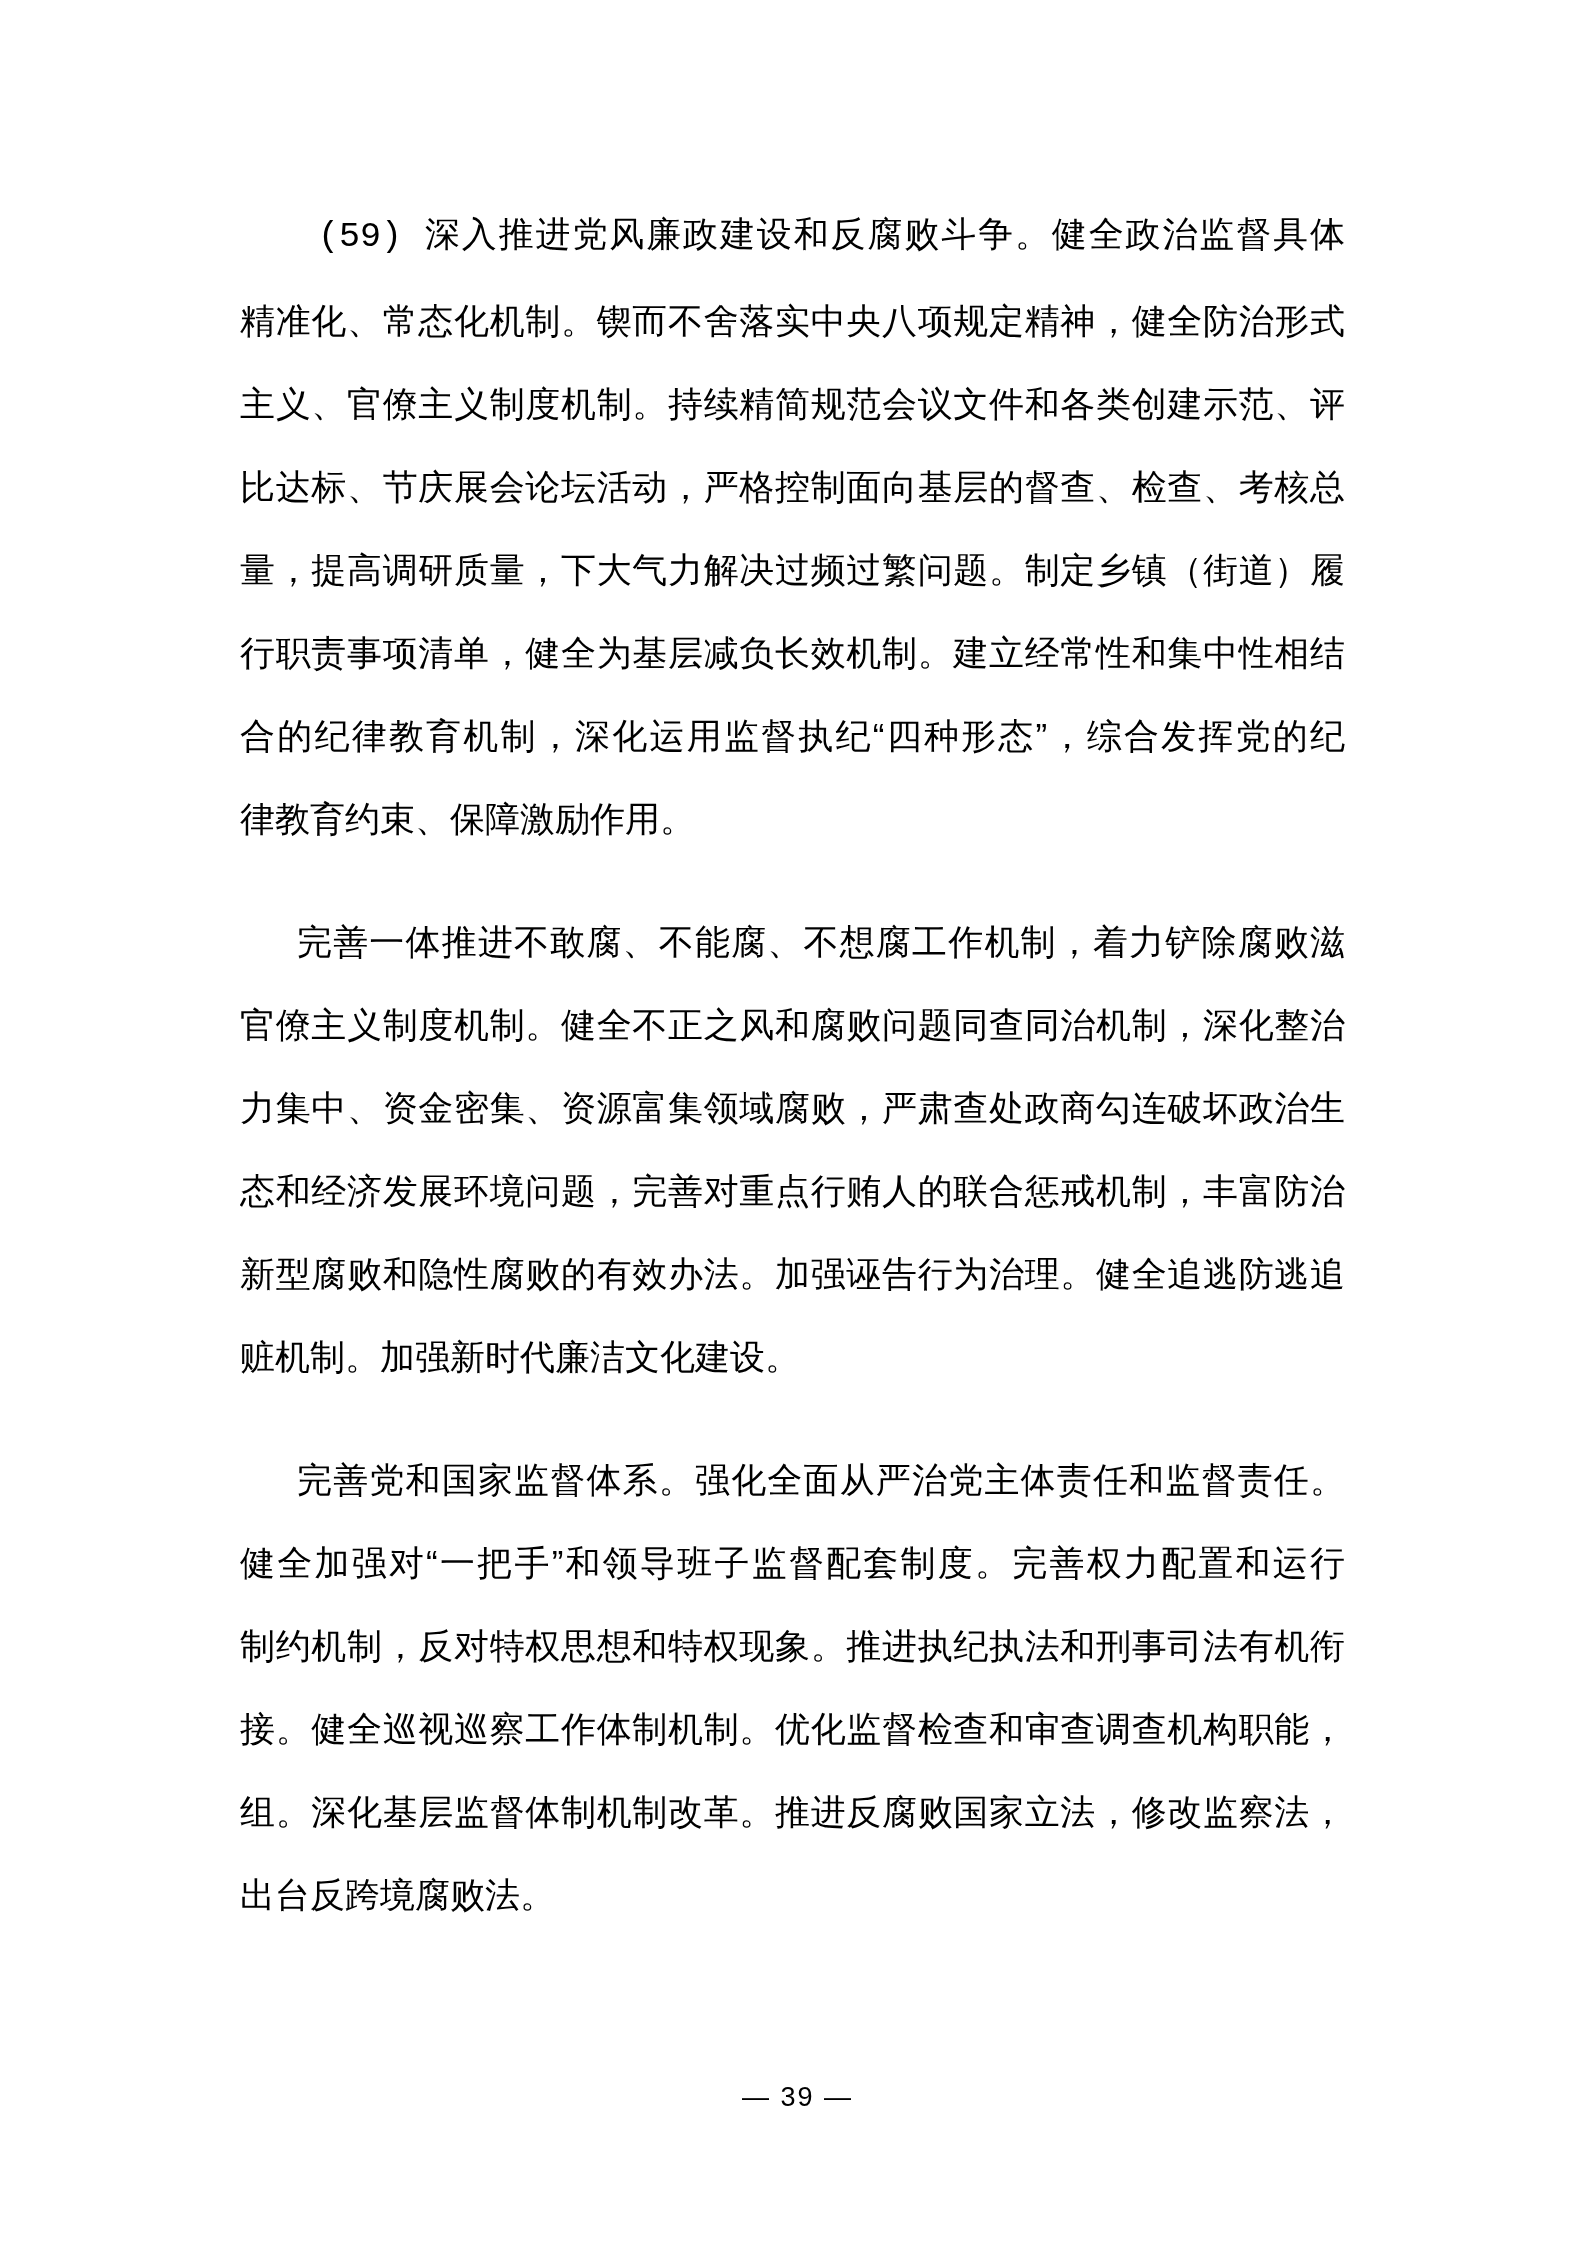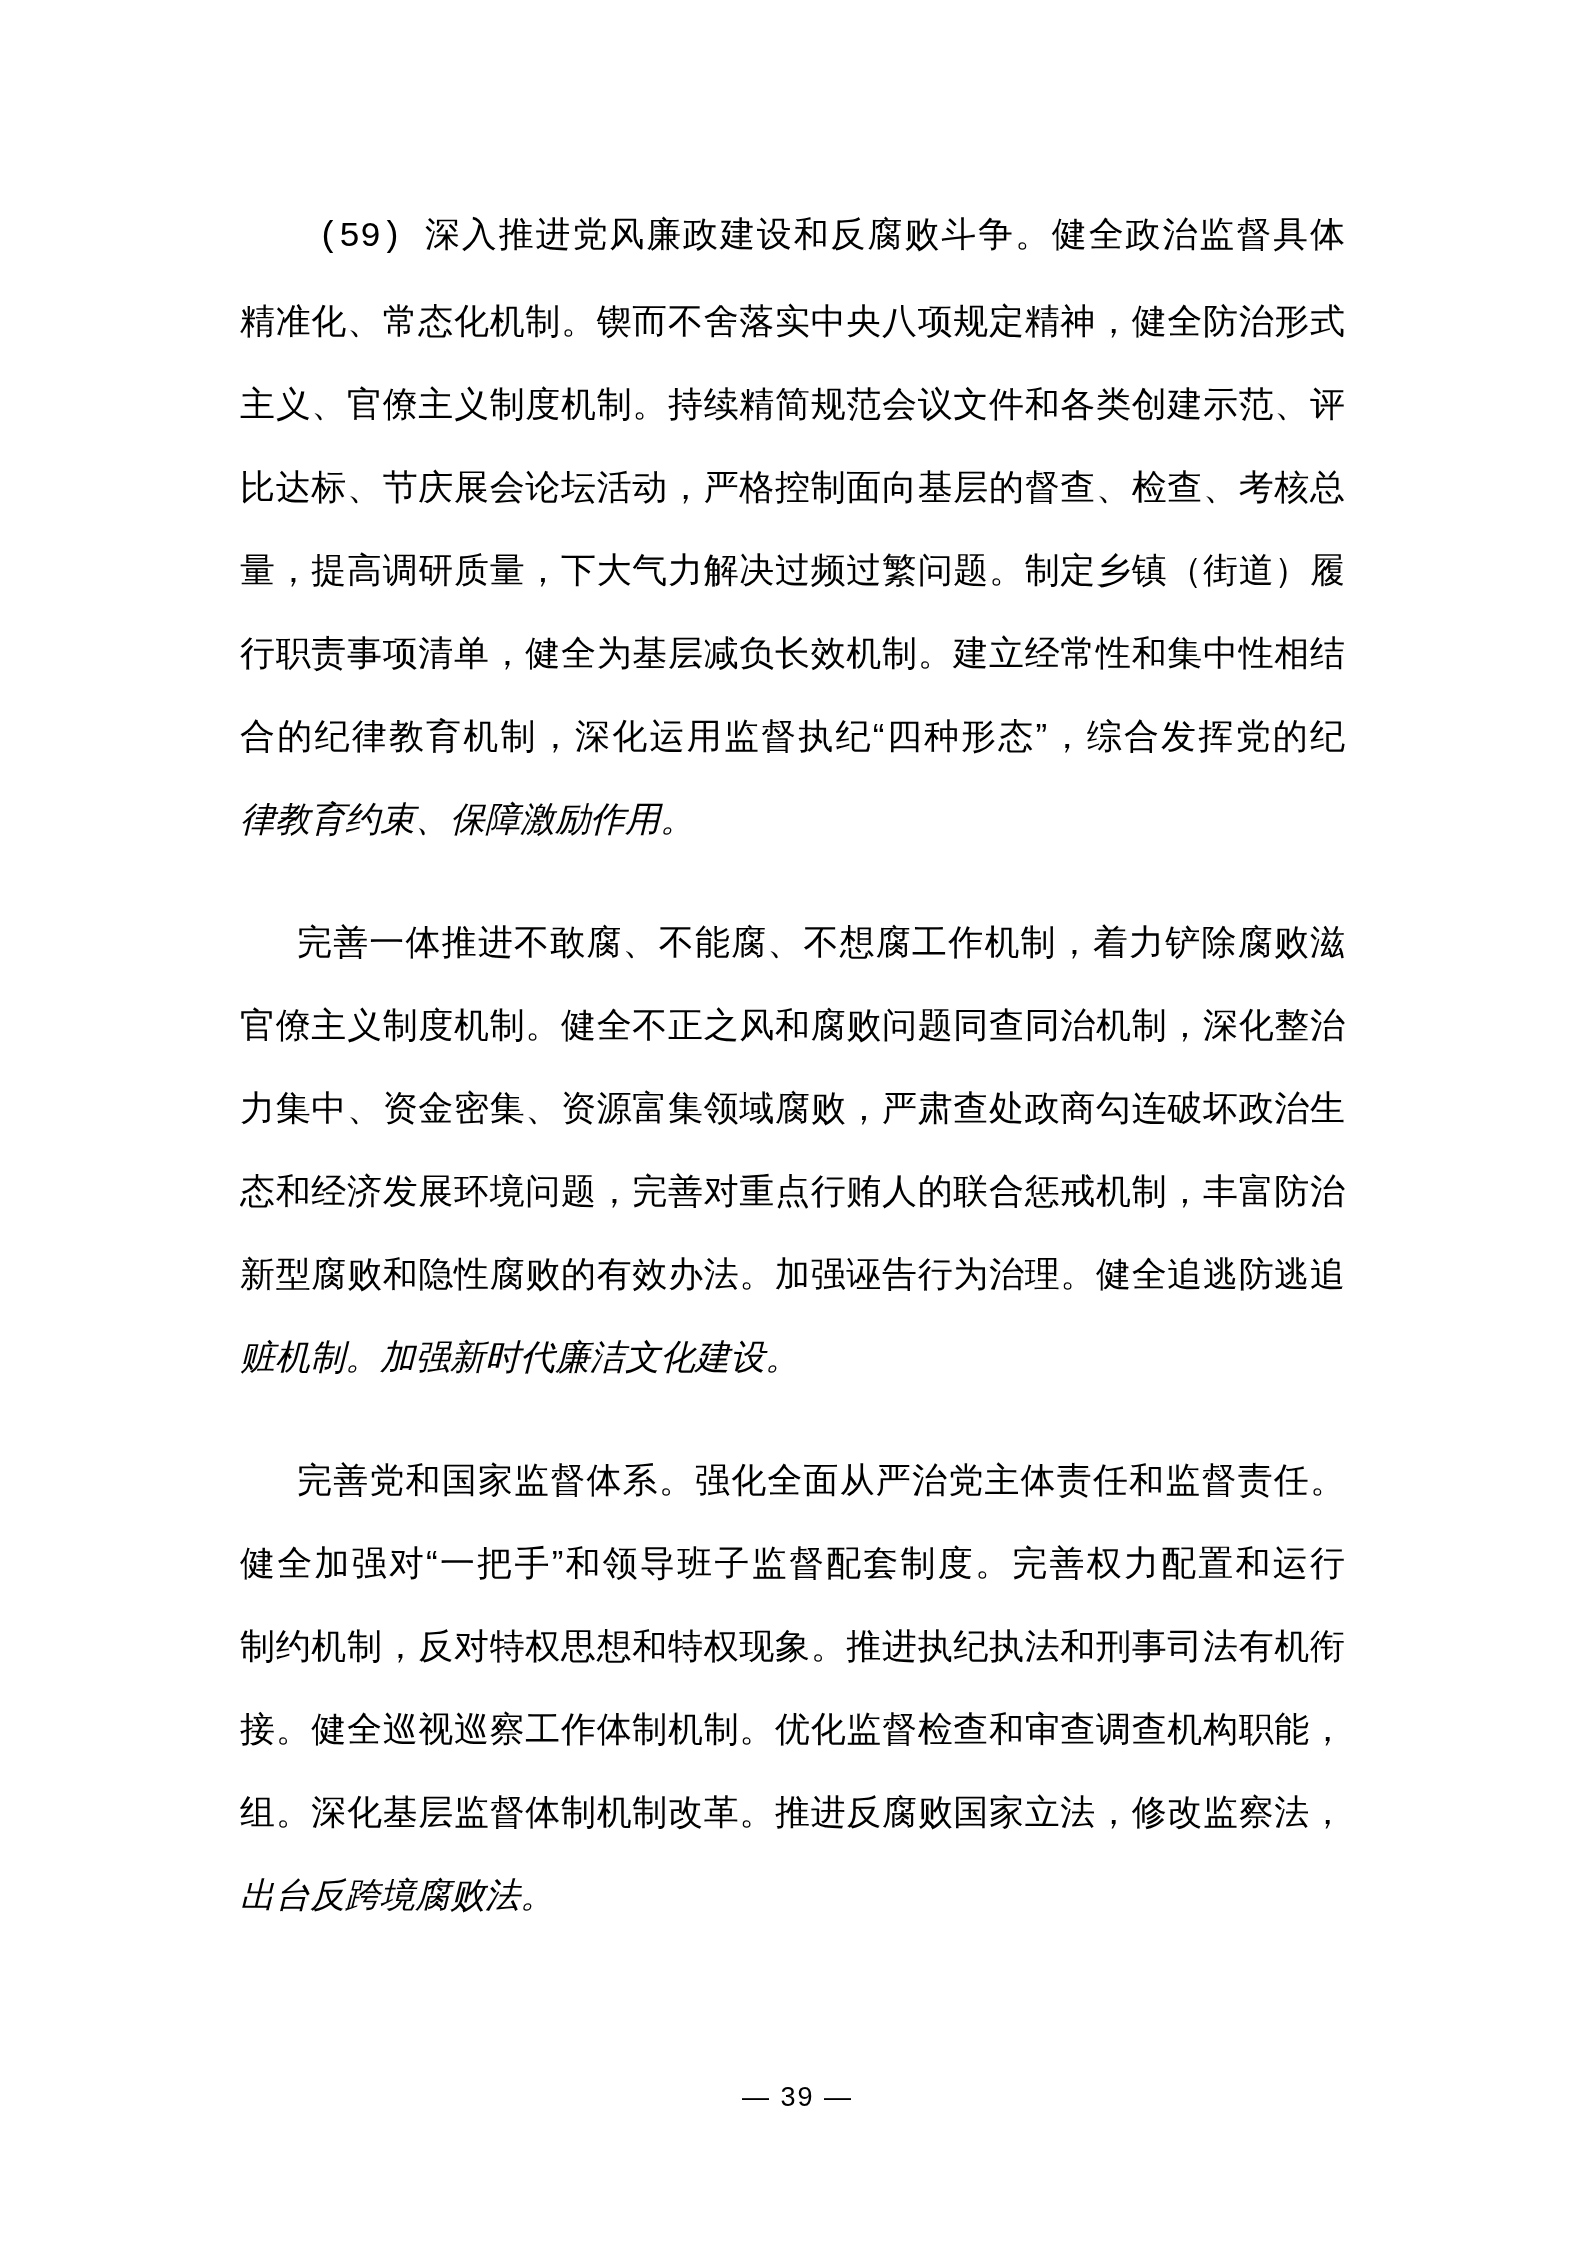--- a/index.html
+++ b/index.html
@@ -25,21 +25,20 @@
     line-height: 83px;
     height: 83px;
     color: #000000;
     text-align: justify;
     text-align-last: justify;
     text-justify: inter-character;
     overflow: hidden;
   }
   .line.last {
     text-align-last: left;
-    font-style: italic;
   }
   .footer {
     position: absolute;
     left: 0;
     top: 2078px;
     width: 1587px;
     text-align: center;
     font-size: 27px;
     line-height: 38px;
     color: #000000;

